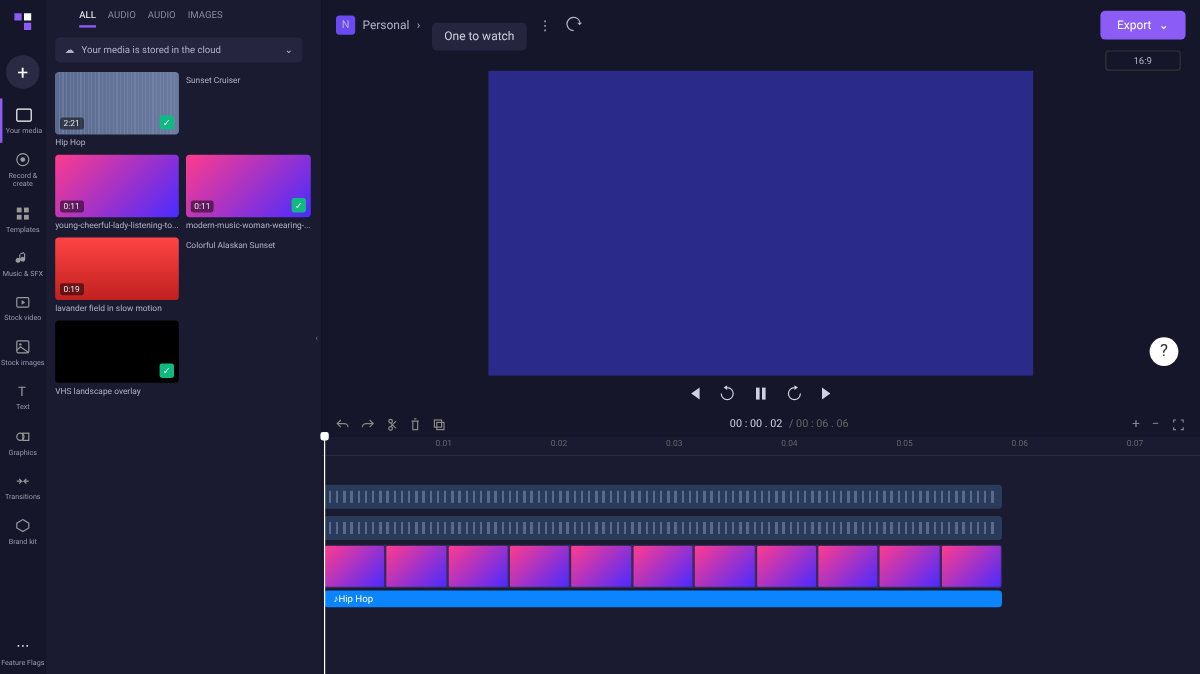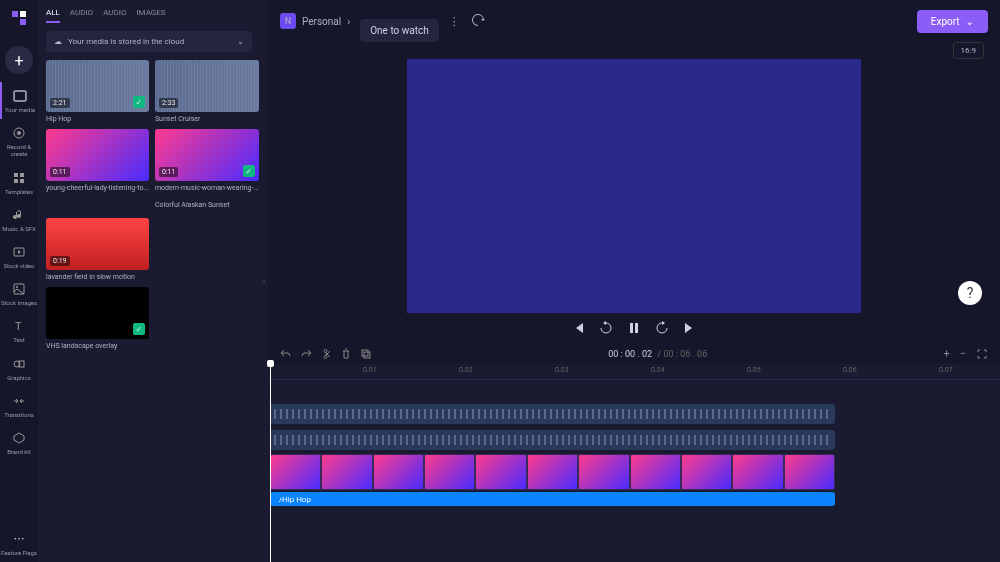--- a/index.html
+++ b/index.html
@@ -13,49 +13,49 @@
 .side-item { display:flex; flex-direction:column; align-items:center; padding:6px 0; cursor:pointer; text-align:center; width:100%; }
 .side-item.active { border-left:2px solid #8b5cf6; }
 .side-ic { width:16px; height:16px; margin-bottom:2px; display:flex; align-items:center; justify-content:center; }
 .side-lbl { font-size:6px; color:#9999b0; line-height:1.2; }
 .side-spacer { flex:1; }
 
 
 .media-panel { width:222px; background:#1a1a30; padding:8px 8px 0 8px; overflow-y:auto; }
 .tabs { display:flex; gap:10px; margin-bottom:8px; }
 .tab { font-size:8px; color:#8888a0; padding-bottom:4px; cursor:pointer; }
-.tab.active { color:#fff; border-bottom:2px solid #8b5cf6; }
+.tab.active { color:#fff; border-bottom:2px solid #8b5cf6;margin-left:20px; }
 .cloud-bar { background:#25253f; border-radius:4px; padding:6px 8px; display:flex; align-items:center; gap:6px; margin-bottom:8px; font-size:8px; color:#b0b0c8; }
 .cloud-chev { margin-left:auto; }
 .media-grid { display:grid; grid-template-columns:1fr 1fr; gap:6px; }
 .media-item { cursor:pointer; }
 .thumb { height:52px; border-radius:3px; position:relative; overflow:hidden; }
 .thumb-audio { background:linear-gradient(90deg,#5b6b8f,#6b7b9f); }
 .thumb-audio::before{ content:""; position:absolute; inset:0; background:repeating-linear-gradient(90deg,#7a8ab0 0 1px,transparent 1px 3px); opacity:.5; }
 .thumb-video1 { background:linear-gradient(135deg,#ff3b8d,#4a2bff); }
-.thumb-lav { background:linear-gradient(180deg,#ff4444,#c02020);margin-top:20px; }
+.thumb-lav { background:linear-gradient(180deg,#ff4444,#c02020); }
 .thumb-sunset { background:linear-gradient(180deg,#ff6b9d,#8b5cf6,#1a1a40); }
 .thumb-man { background:linear-gradient(135deg,#2a4a6a,#5a7a9a); }
 .thumb-black { background:#000; }
 .dur { position:absolute; left:4px; bottom:4px; font-size:7px; background:rgba(0,0,0,.5); padding:1px 3px; border-radius:2px; }
 .check { position:absolute; right:4px; bottom:4px; width:12px; height:12px; background:#10b981; border-radius:2px; display:flex; align-items:center; justify-content:center; font-size:8px; }
 .media-name { font-size:7px; color:#b0b0c8; margin-top:3px; white-space:nowrap; overflow:hidden; text-overflow:ellipsis; }
 
 
 .collapse { width:8px; background:#1a1a30; display:flex; align-items:center; justify-content:center; cursor:pointer; color:#666; font-size:8px; }
 
 
 .main { flex:1; display:flex; flex-direction:column; background:#16162a; }
 .topbar { height:48px; display:flex; align-items:center; padding:0 12px; gap:10px; }
 .workspace { display:flex; align-items:center; gap:6px; font-size:10px; color:#b0b0c8; }
 .ws-badge { width:16px; height:16px; border-radius:3px; background:#6b4aef; display:flex; align-items:center; justify-content:center; font-size:9px; }
 .project-name { background:#25253f; padding:6px 10px; border-radius:4px; font-size:10px; color:#d0d0e0;margin-top:18px; }
 .top-spacer { flex:1; }
 .export-btn { background:#8b5cf6; color:#fff; padding:6px 14px; border-radius:4px; font-size:10px; display:flex; align-items:center; gap:6px; cursor:pointer; }
-.aspect-badge { font-size:8px; color:#b0b0c8; border:1px solid #333; padding:3px 7px; border-radius:3px; margin-left:8px; }
+.aspect-badge { font-size:8px; color:#b0b0c8; border:1px solid #333; padding:3px 23px; border-radius:3px; margin-left:8px; }
 .topbar-icon { cursor:pointer; color:#b0b0c8; }
 
 
 .preview-wrap { flex:1; display:flex; align-items:center; justify-content:center; position:relative; }
 .preview { width:454px; height:254px; background:#2a2a8a; }
 .help { position:absolute; right:18px; bottom:8px; width:24px; height:24px; border-radius:50%; background:#fff; color:#333; display:flex; align-items:center; justify-content:center; font-size:14px; cursor:pointer; }
 
 
 .controls { display:flex; align-items:center; justify-content:center; gap:14px; padding:8px 0; }
 .ctrl-ic { cursor:pointer; color:#d0d0e0; display:flex; }
@@ -207,23 +207,20 @@
     </div>
     <div class="media-grid" id="media-grid">
         <div class="media-item">
           <div class="thumb thumb-audio">
             <span class="dur">2:21</span>
             <span class="check">✓</span>
           </div>
           <div class="media-name">Hip Hop</div>
         </div>
         <div class="media-item">
-          <div class="thumb thumb-audio">
-            <span class="dur">2:33</span>
-          </div>
           <div class="media-name">Sunset Cruiser</div>
         </div>
         <div class="media-item">
           <div class="thumb thumb-video1">
             <span class="dur">0:11</span>
           </div>
           <div class="media-name">young-cheerful-lady-listening-to...</div>
         </div>
         <div class="media-item">
           <div class="thumb thumb-video1">

